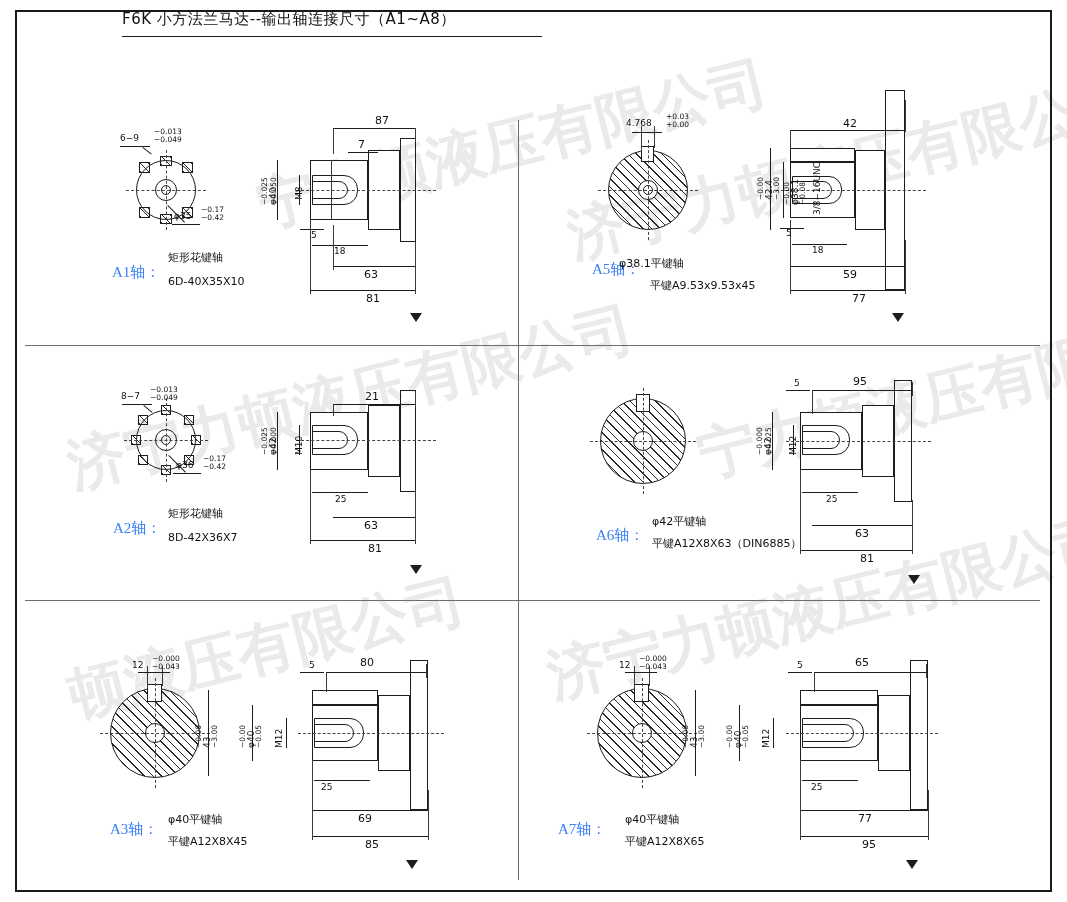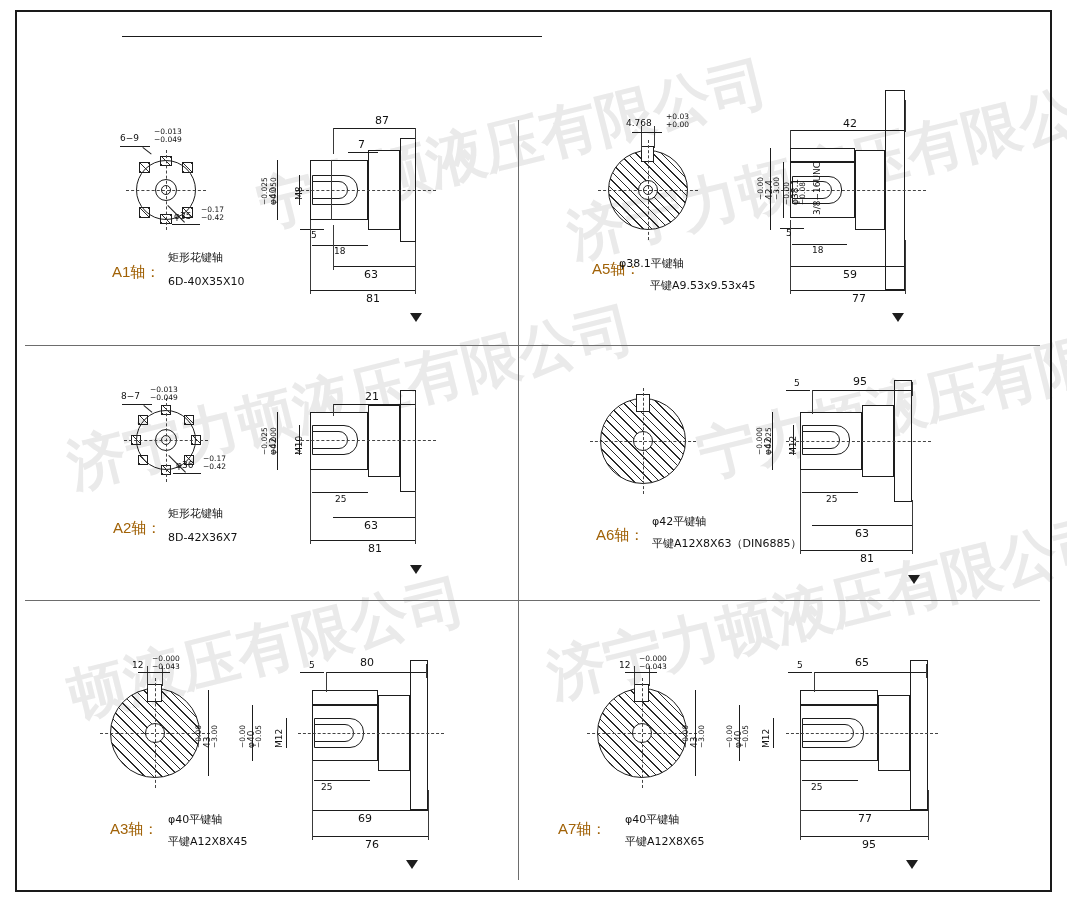--- a/index.html
+++ b/index.html
@@ -60,22 +60,22 @@
   }
   .dim.sm{font-size:9px;}
   .dim.tiny{font-size:7.5px;line-height:8px;}
   .rot{transform-origin:left top;transform:rotate(-90deg);}
 
   
   .tolstack{position:absolute;font-family:"DejaVu Sans", sans-serif;font-size:7.5px;line-height:8.5px;color:#111;}
 
   
   .lbl-code{
-    position:absolute;font-family:Liberation Sans, sans-serif;
-    font-size:15px;color:#a16207;white-space:nowrap;
+    position:absolute;font-family:Liberation Serif, serif;
+    font-size:15px;color:#3b82f6;white-space:nowrap;
   }
   .lbl-desc{
     position:absolute;font-family:"DejaVu Sans", sans-serif;
     font-size:11px;color:#111;white-space:nowrap;line-height:15px;
   }
   .tri-out{
     position:absolute;width:0;height:0;
     border-left:6px solid transparent;border-right:6px solid transparent;
     border-top:9px solid #1d1d1d;
   }
@@ -92,20 +92,21 @@
     <span style="left:540px;top:640px;font-size:58px;transform:rotate(-14deg);">济宁力顿液压有限公司</span>
     <span style="left:560px;top:200px;font-size:58px;transform:rotate(-14deg);">济宁力顿液压有限公司</span>
     <span style="left:690px;top:420px;font-size:58px;transform:rotate(-14deg);">宁力顿液压有限公司</span>
   </div>
 
   <div class="frame-line" style="left:15px;top:10px;width:1037px;height:2px;"></div>
   <div class="frame-line" style="left:15px;top:10px;width:2px;height:882px;"></div>
   <div class="frame-line" style="left:1050px;top:10px;width:2px;height:882px;"></div>
   <div class="frame-line" style="left:15px;top:890px;width:1037px;height:2px;"></div>
 
+  <div class="title">F6K 小方法兰马达--输出轴连接尺寸（A1~A8）</div>
   <div class="frame-line" style="left:122px;top:36px;width:420px;height:1px;"></div>
 
   <div class="div-v" style="left:518px;top:120px;height:760px;"></div>
   <div class="div-h" style="left:25px;top:345px;width:1015px;"></div>
   <div class="div-h" style="left:25px;top:600px;width:1015px;"></div>
 
   <div>
 
     <div class="circ" style="left:136px;top:160px;width:60px;height:60px;"></div>
 
@@ -373,21 +374,21 @@
     <div class="dim" style="left:360px;top:656px;">80</div>
     <div class="dim sm rot" style="left:202px;top:748px;">43</div>
     <div class="dim tiny rot" style="left:195px;top:748px;">−0.00</div>
     <div class="dim tiny rot" style="left:211px;top:748px;">−3.00</div>
     <div class="dim sm rot" style="left:246px;top:748px;">φ40</div>
     <div class="dim tiny rot" style="left:239px;top:748px;">−0.00</div>
     <div class="dim tiny rot" style="left:255px;top:748px;">−0.05</div>
     <div class="dim sm rot" style="left:274px;top:748px;">M12</div>
     <div class="dim sm" style="left:321px;top:782px;">25</div>
     <div class="dim" style="left:358px;top:812px;">69</div>
-    <div class="dim" style="left:365px;top:838px;">76</div>
+    <div class="dim" style="left:365px;top:838px;">85</div>
 
     <div class="lbl-code" style="left:110px;top:820px;">A3轴：</div>
     <div class="lbl-desc" style="left:168px;top:812px;">φ40平键轴</div>
     <div class="lbl-desc" style="left:168px;top:834px;">平键A12X8X45</div>
 
     <div class="tri-out" style="left:406px;top:860px;"></div>
   </div>
 
   <div>
     <div class="circ hatch" style="left:597px;top:688px;width:90px;height:90px;"></div>

